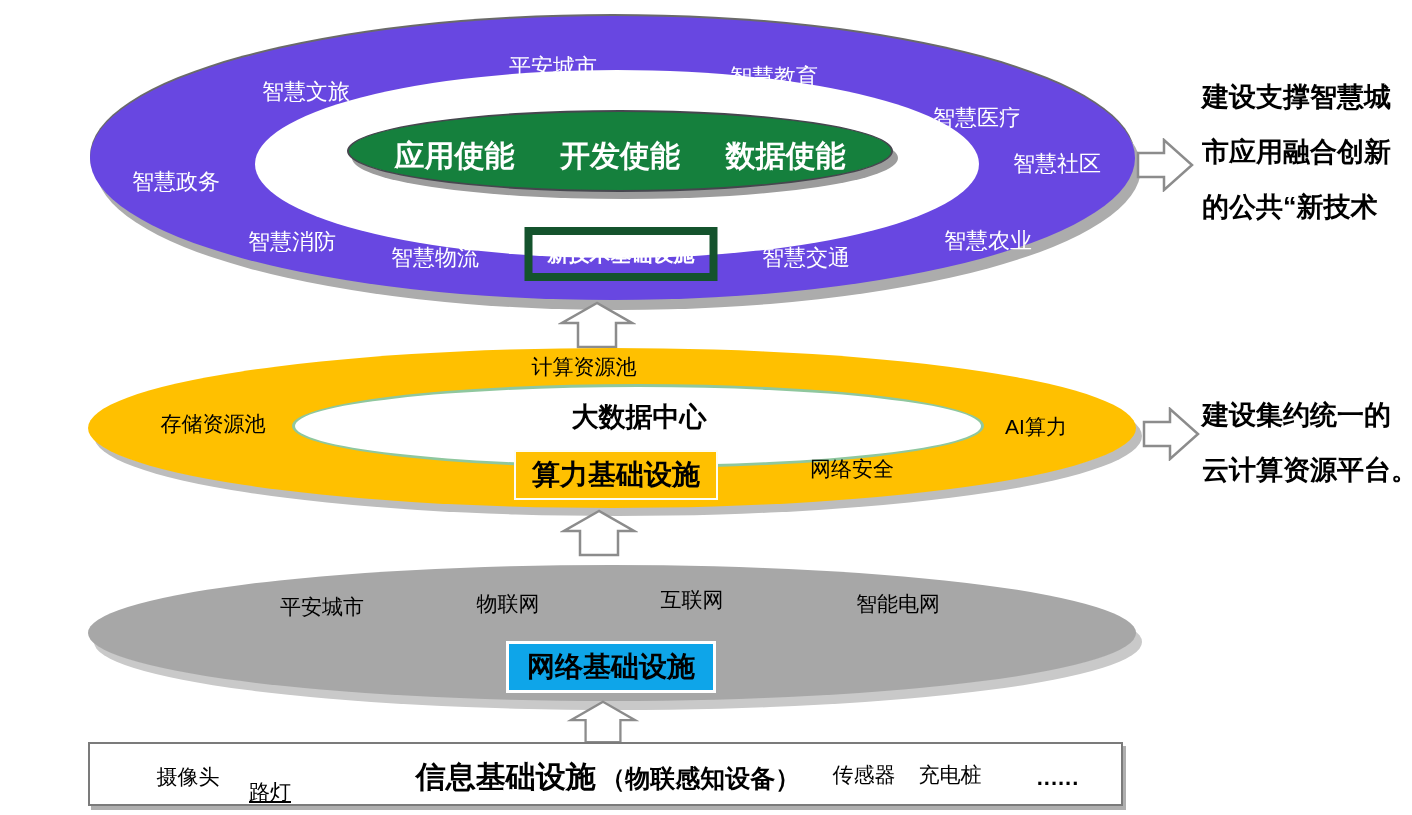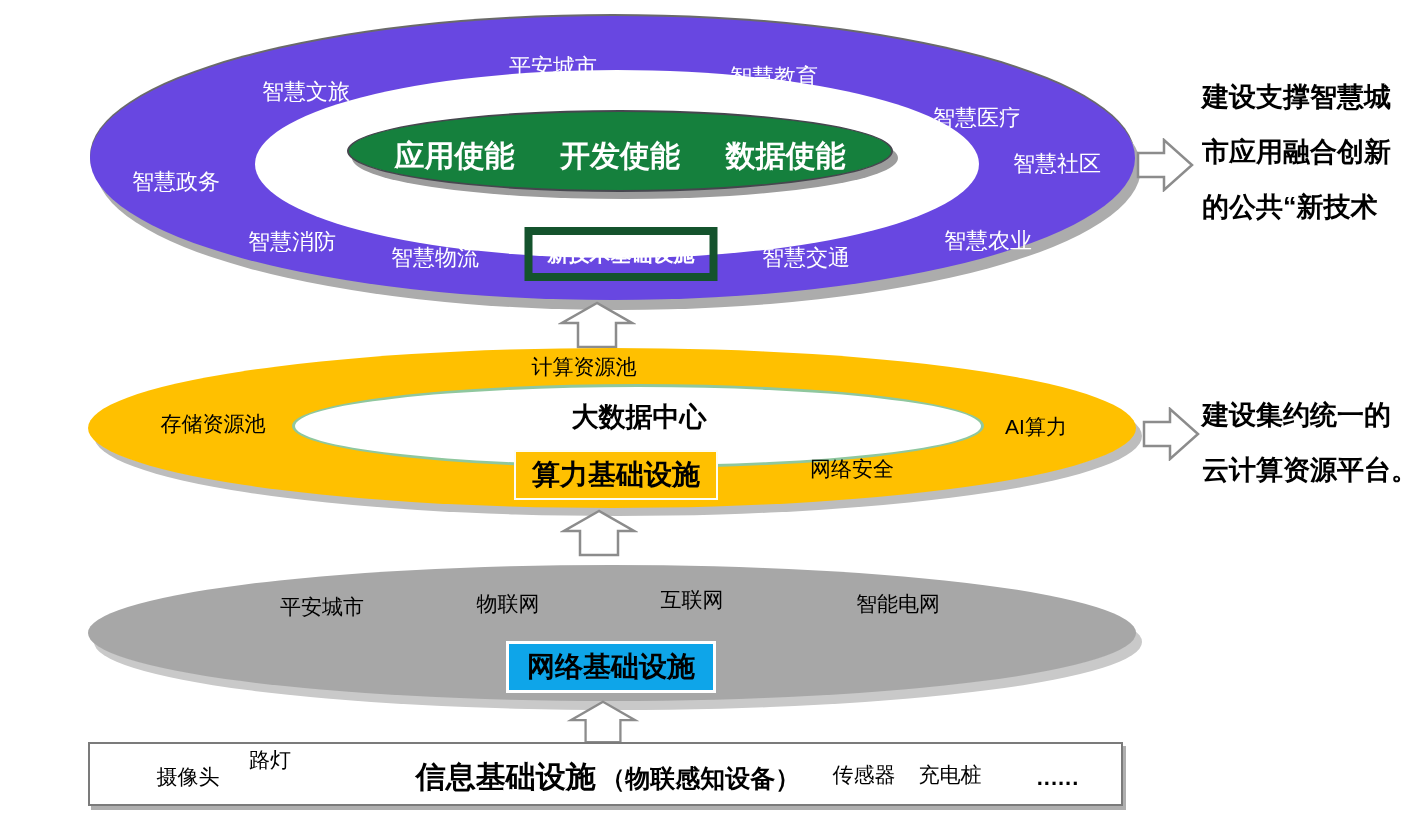--- a/index.html
+++ b/index.html
@@ -125,21 +125,21 @@
   <span class="abs ctr gray-box" style="left:611px;top:667px;">网络基础设施</span>
 
   <div class="abs arrow" style="left:566px;top:700px;">
     <svg width="74" height="44" viewBox="0 0 78 48">
       <path d="M39 2 L4 22 L20 22 L20 46 L58 46 L58 22 L74 22 Z" fill="#ffffff" stroke="#8c8c8c" stroke-width="2.5"></path>
     </svg>
   </div>
 
   <div class="abs device-bar">
     <span class="abs ctr klbl" style="left:62px;top:33px;margin-left:36px;">摄像头</span>
-    <span class="abs ctr klbl" style="left:180px;top:16px;">路灯</span>
+    <span class="abs ctr klbl" style="left:180px;top:48px;text-decoration:underline;">路灯</span>
     <span class="abs ctr" style="left:518px;top:33px;white-space:nowrap;">
       <span class="device-title">信息基础设施</span>
       <span class="device-sub">（物联感知设备）</span>
     </span>
     <span class="abs ctr klbl" style="left:774px;top:31px;">传感器</span>
     <span class="abs ctr klbl" style="left:860px;top:31px;">充电桩</span>
     <span class="abs ctr dots" style="left:968px;top:34px;">......</span>
   </div>
 
 </div>

